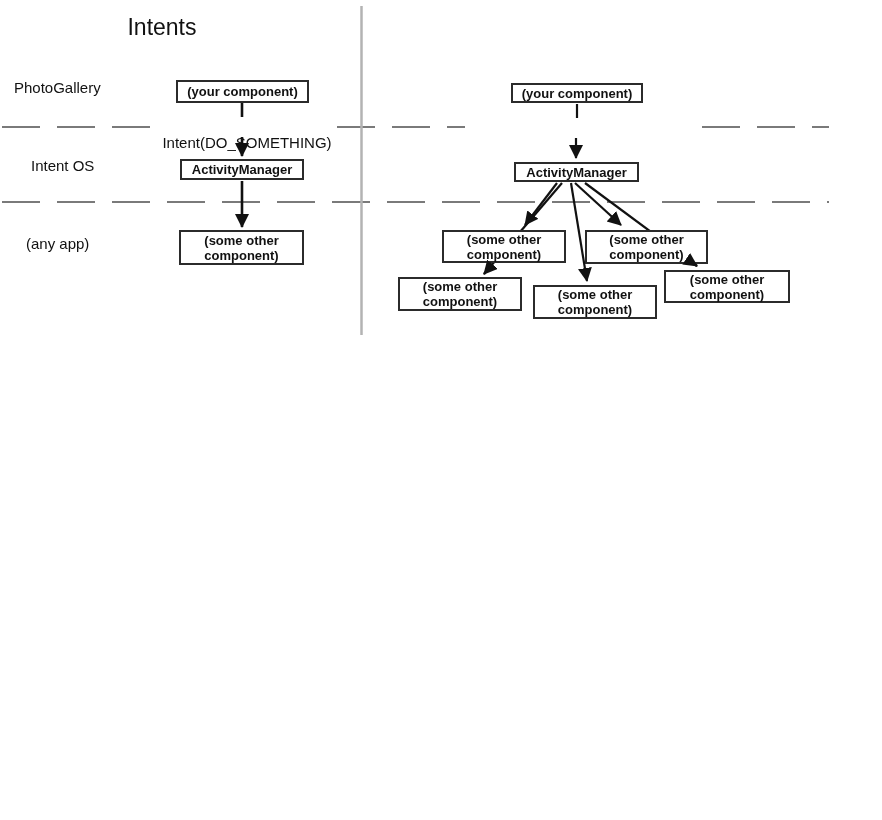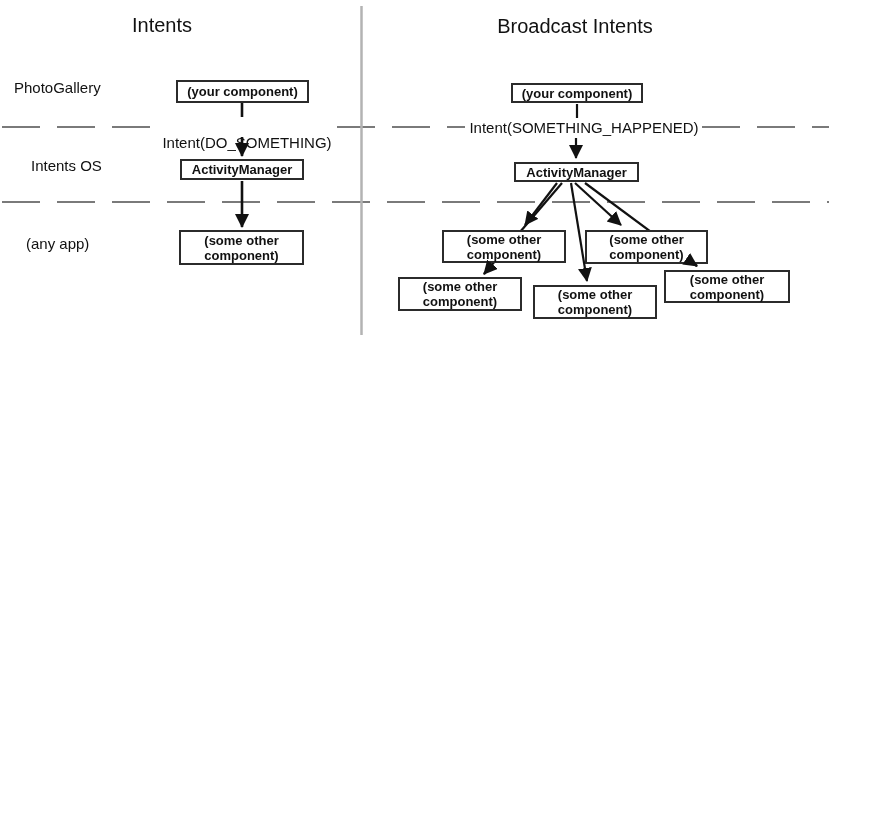--- a/index.html
+++ b/index.html
@@ -36,21 +36,21 @@
     align-items: center;
     justify-content: center;
     text-align: center;
     font-weight: bold;
     font-size: 13px;
     line-height: 15px;
     padding: 0 3px;
   }
   .title {
     position: absolute;
-    font-size: 20px;
+    font-size: 23px;
     text-align: center;
     white-space: nowrap;
   }
   .row-label {
     position: absolute;
     font-size: 15px;
     white-space: nowrap;
   }
   .intent-label {
     position: absolute;
@@ -87,28 +87,26 @@
     <line class="flow2" x1="557" y1="183" x2="525" y2="225" marker-end="url(#ah)"></line>
     <line class="flow2" x1="562" y1="183" x2="484" y2="274"></line>
     <line class="flow2" x1="571" y1="183" x2="587" y2="281" marker-end="url(#ah)"></line>
     <line class="flow2" x1="575" y1="183" x2="621" y2="225" marker-end="url(#ah)"></line>
     <line class="flow2" x1="585" y1="183" x2="697" y2="266"></line>
   </svg>
 
   <div class="boxes-layer">
 
     <div class="title" style="left:102px; top:14px; width:120px;">Intents</div>
-    <div class="title" style="left:485px; top:15px; width:180px;">Broadcast Intents</div>
 
     <div class="row-label" style="left:14px; top:79px;">PhotoGallery</div>
-    <div class="row-label" style="left:31px; top:157px;">Intents OS</div>
+    <div class="row-label" style="left:31px; top:157px;">Intent OS</div>
     <div class="row-label" style="left:26px; top:235px;">(any app)</div>
 
     <div class="intent-label" style="left:147px; top:118px; width:200px;margin-top:16px;">Intent(DO_SOMETHING)</div>
-    <div class="intent-label" style="left:464px; top:119px; width:240px;">Intent(SOMETHING_HAPPENED)</div>
 
     <div class="node" style="left:176px; top:80px; width:133px; height:23px;">(your component)</div>
     <div class="node" style="left:180px; top:159px; width:124px; height:21px;">ActivityManager</div>
     <div class="node" style="left:179px; top:230px; width:125px; height:35px;">(some other component)</div>
 
     <div class="node" style="left:511px; top:83px; width:132px; height:20px;">(your component)</div>
     <div class="node" style="left:514px; top:162px; width:125px; height:20px;">ActivityManager</div>
     <div class="node" style="left:442px; top:230px; width:124px; height:33px;">(some other component)</div>
     <div class="node" style="left:585px; top:230px; width:123px; height:34px;">(some other component)</div>
     <div class="node" style="left:398px; top:277px; width:124px; height:34px;">(some other component)</div>

